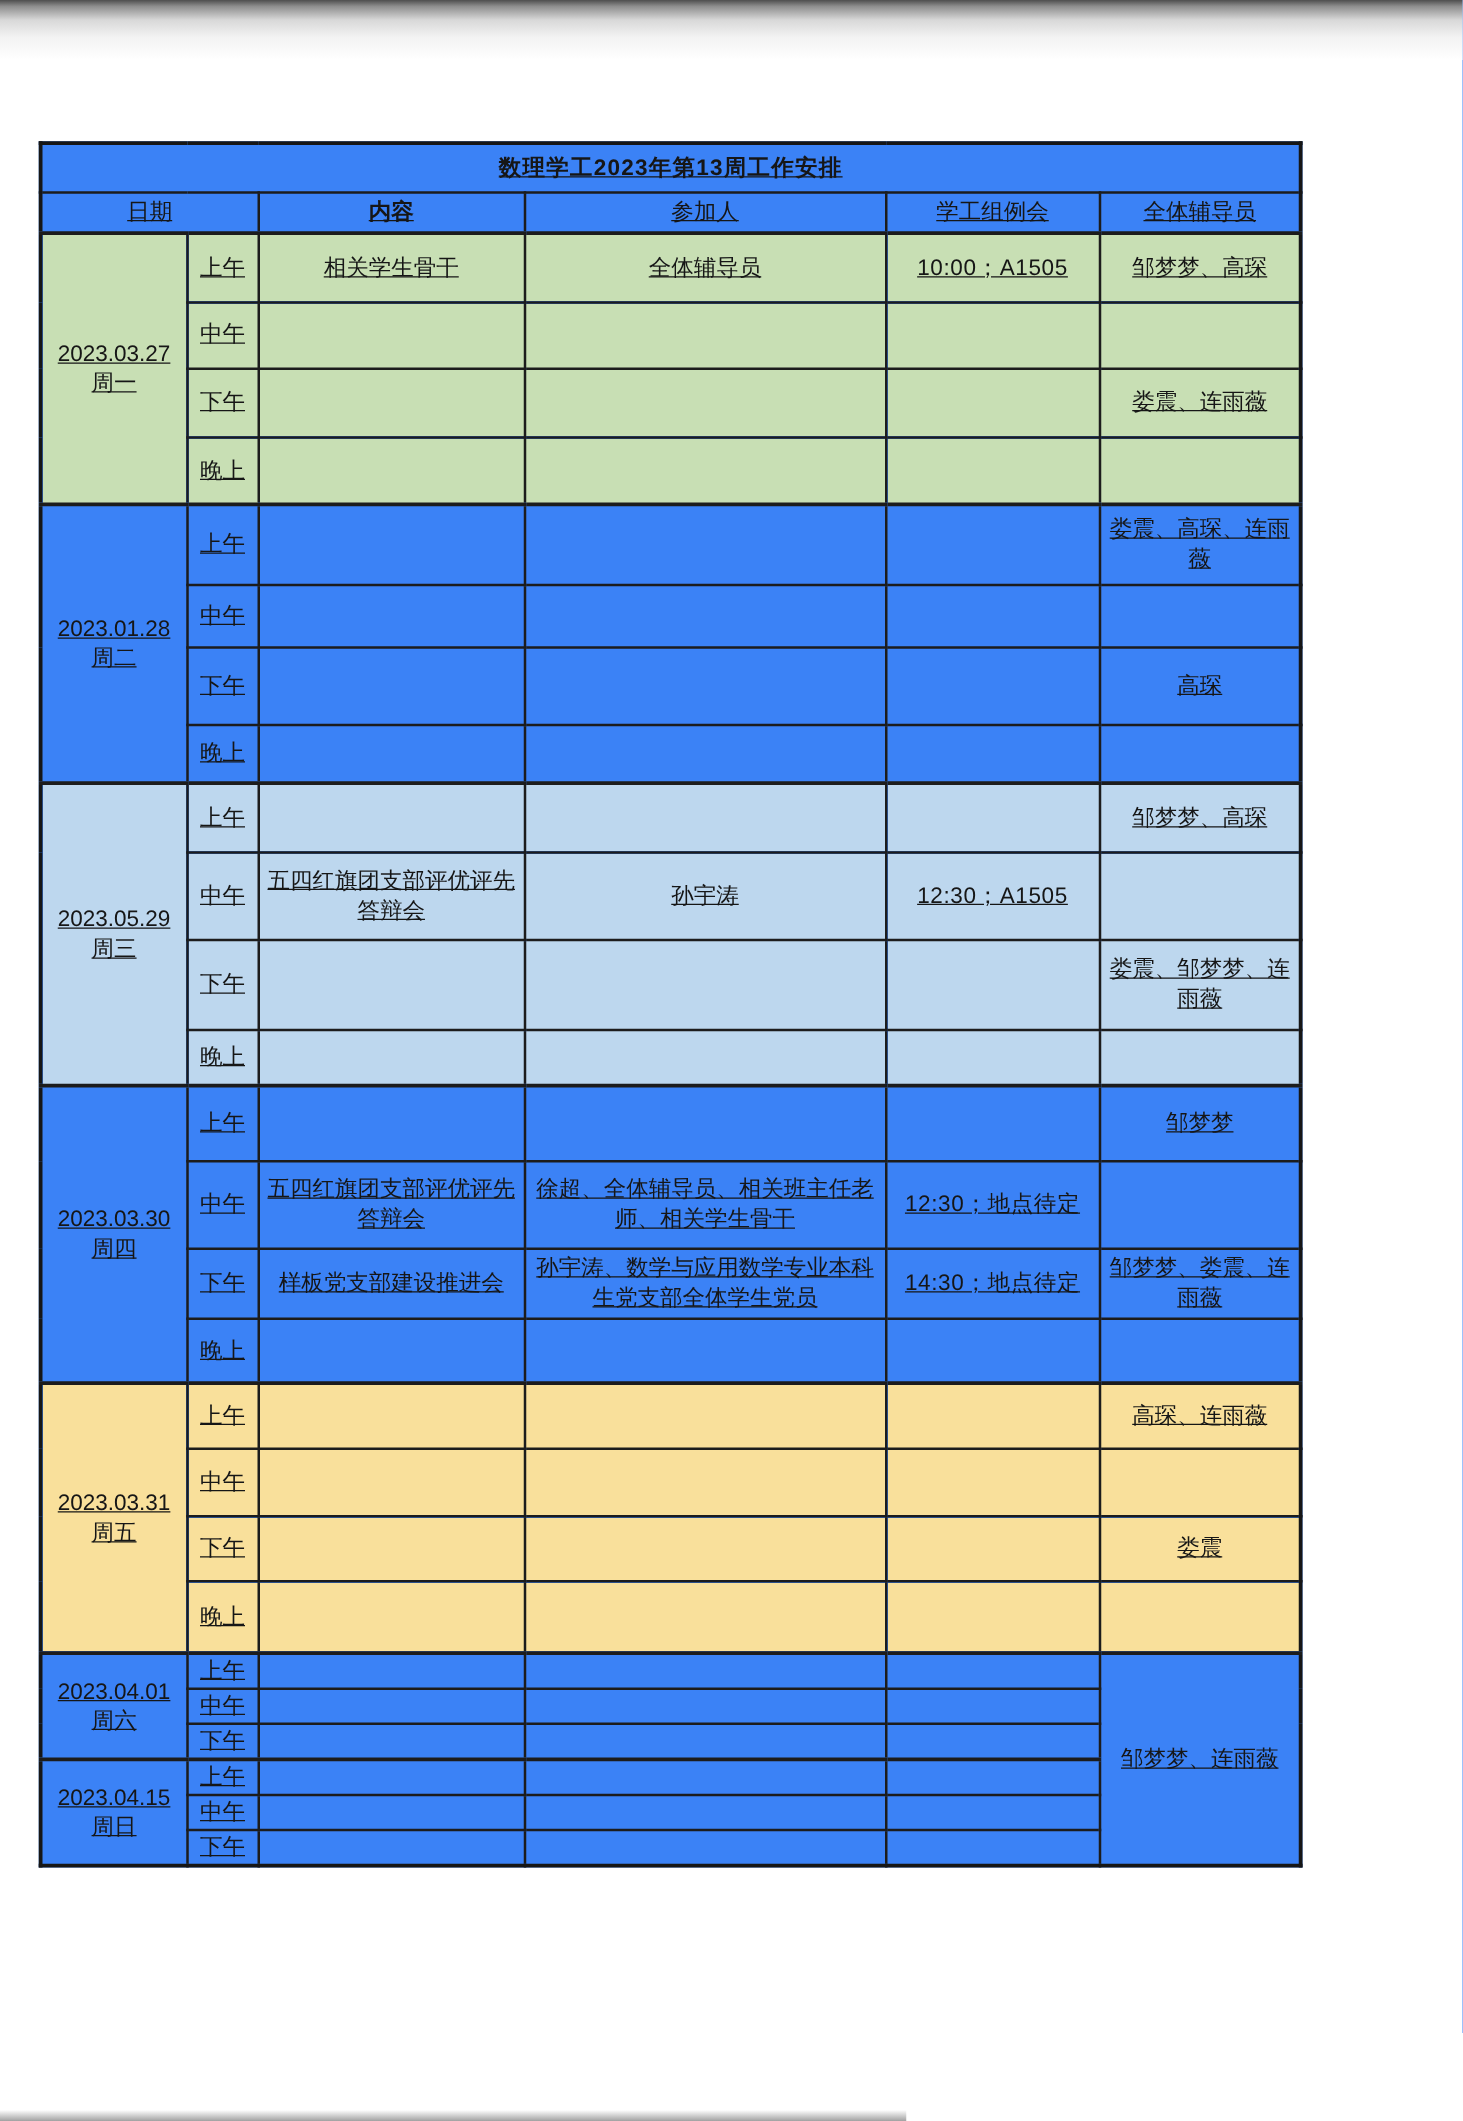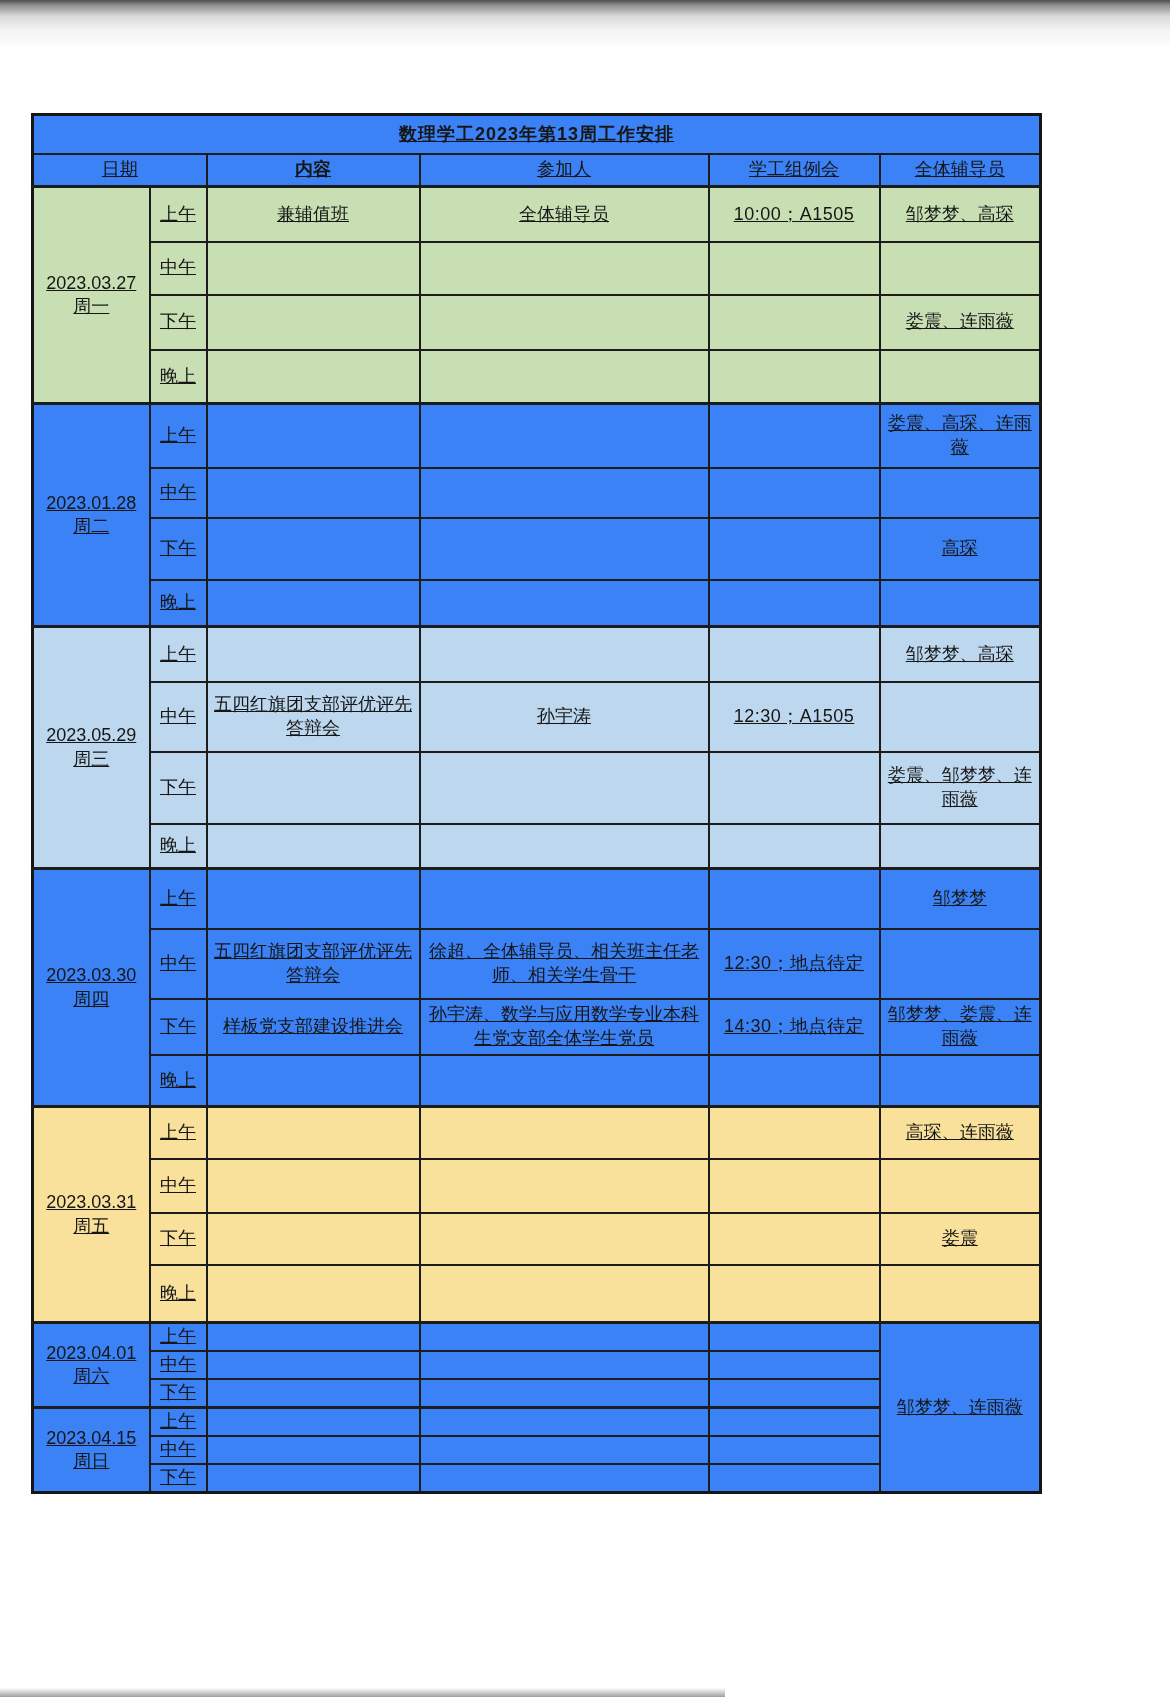--- a/index.html
+++ b/index.html
@@ -79,21 +79,21 @@
     <td>学工组例会</td>
     <td>全体辅导员</td>
   </tr>
 
   <tr class="sec-start" style="height: 55px; background-color: rgb(200, 223, 180);">
     <td class="date-cell" rowspan="4">
       <div>2023.03.27</div>
       <div>周一</div>
     </td>
     <td class="period-cell">上午</td>
-    <td>兼辅值班</td>
+    <td>相关学生骨干</td>
     <td>全体辅导员</td>
     <td class="time-cell">10:00；A1505</td>
     <td class="duty-cell">邹梦梦、高琛</td>
   </tr>
   <tr style="height: 53px; background-color: rgb(200, 223, 180);">
     <td class="period-cell">中午</td>
     <td></td>
     <td></td>
     <td class="time-cell"></td>
     <td class="duty-cell"></td>

